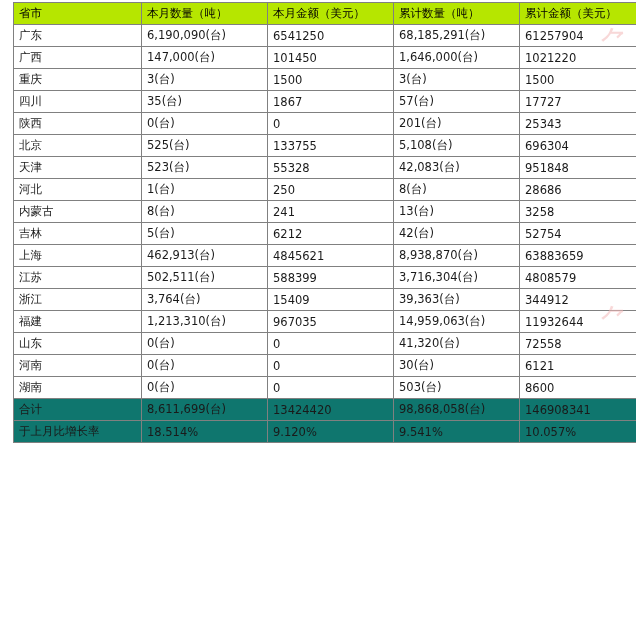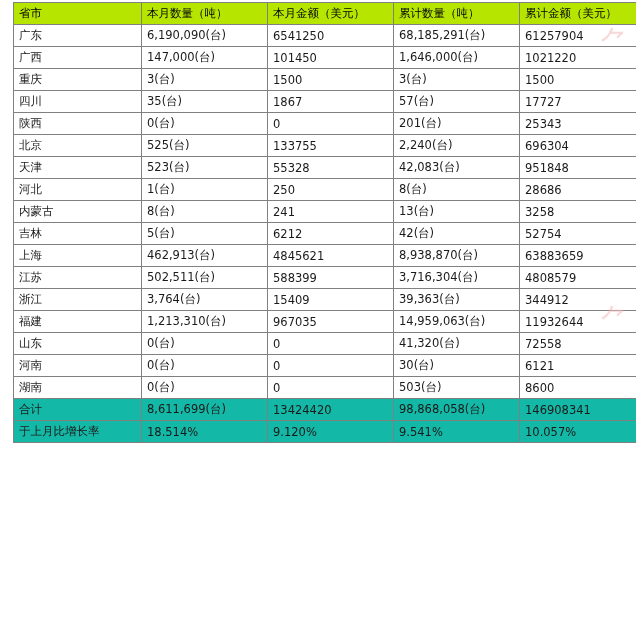--- a/index.html
+++ b/index.html
@@ -37,21 +37,21 @@
     background: #b6e600;
     font-size: 11.5px;
     color: #000;
   }
   tbody td {
     background: #ffffff;
     font-size: 11.5px;
   }
   tbody tr.summary-row td,
   tbody tr.rate-row td {
-    background: #14b8a6;
+    background: #0f766e;
   }
   col.c0 { width: 128px; }
   col.c1 { width: 126px; }
   col.c2 { width: 126px; }
   col.c3 { width: 126px; }
   col.c4 { width: 124px; }
   .watermark {
     position: absolute;
     color: #f3b9b9;
     font-size: 30px;
@@ -119,21 +119,21 @@
       <td>陕西</td>
       <td>0(台)</td>
       <td>0</td>
       <td>201(台)</td>
       <td>25343</td>
     </tr>
     <tr>
       <td>北京</td>
       <td>525(台)</td>
       <td>133755</td>
-      <td>2,240(台)</td>
+      <td>5,108(台)</td>
       <td>696304</td>
     </tr>
     <tr>
       <td>天津</td>
       <td>523(台)</td>
       <td>55328</td>
       <td>42,083(台)</td>
       <td>951848</td>
     </tr>
     <tr>

